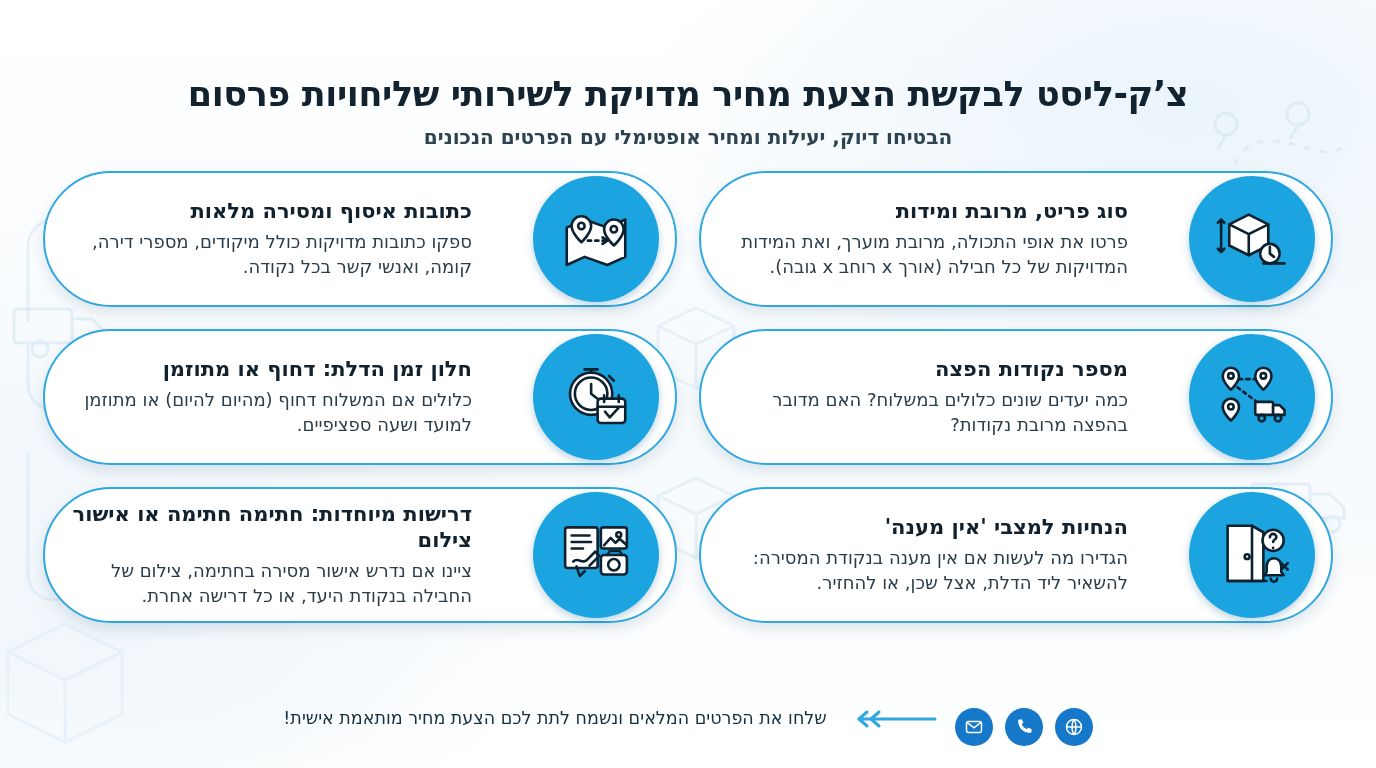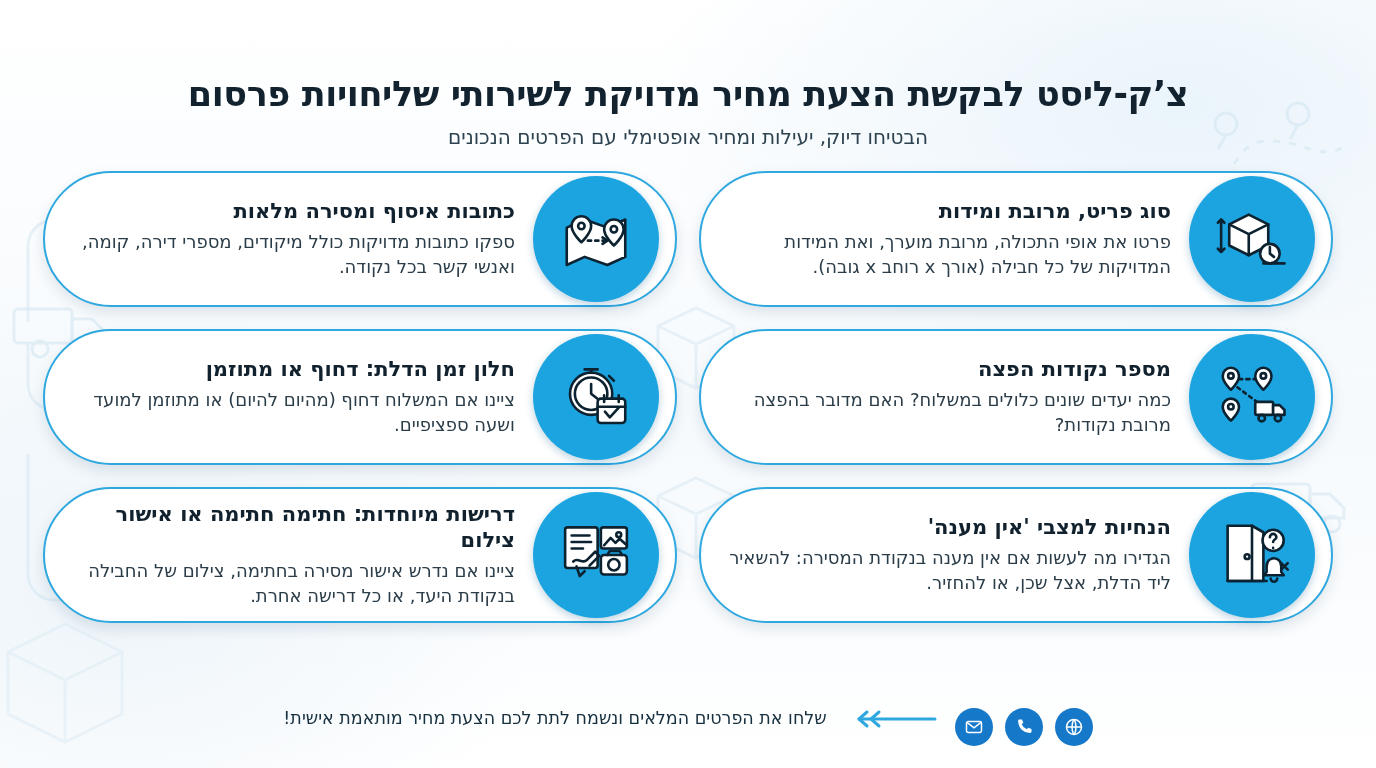--- a/index.html
+++ b/index.html
@@ -22,41 +22,42 @@
   .deco{position:absolute;z-index:1;opacity:.5;}
   .content{position:relative;z-index:3;}
 
   
   .header{padding:26px 40px 0 40px;text-align:center;margin-top:48px;}
   .title{
     font-size:35px;font-weight:bold;letter-spacing:-.4px;
     color:#12232f;margin:0;line-height:1.18;
   }
   .subtitle{
-    font-size:20px;color:#2e4350;margin:10px 0 0 0;font-weight:400;
+    font-size:20px;color:#2e4350;margin:10px 0 0 0;font-weight:700;
   }
 
   
   .grid{
     margin:22px auto 0 auto;
     width:1290px;
     display:grid;
     grid-template-columns:1fr 1fr;
     column-gap:22px;row-gap:22px;
   }
   .card{
     position:relative;
     height:136px;
     background:#ffffff;
     border:2px solid #2fa8df;
     border-radius:70px;
     box-shadow:0 6px 14px rgba(20,60,90,.12);
     display:flex;align-items:center;
     padding:0 26px 0 0;
     box-sizing:border-box;
+    gap:43px;
   }
   .card .icon-wrap{
     width:126px;height:126px;min-width:126px;
     border-radius:50%;
     background:#1ba4e0;
     display:flex;align-items:center;justify-content:center;
     margin-right:-10px;margin-left:18px;
     box-shadow:0 3px 8px rgba(11,95,145,.28);
   }
   .card .icon-wrap svg{width:78px;height:78px;}
@@ -196,21 +197,21 @@
           <circle cx="42" cy="44" r="26" fill="#fff"></circle>
           <circle cx="42" cy="44" r="20"></circle>
           <path d="M42 32v12l9 7M34 14h16M42 14v4M64 22l6 6"></path>
           <rect x="50" y="50" width="34" height="30" rx="4" fill="#fff"></rect>
           <path d="M50 60h34M58 46v8M76 46v8"></path>
           <path d="M59 66l6 7 11-12"></path>
         </svg>
       </div>
       <div class="txt">
         <p class="c-title">חלון זמן הדלת: דחוף או מתוזמן</p>
-        <p class="c-body">ציינו אם המשלוח דחוף (מהיום להיום) או מתוזמן למועד ושעה ספציפיים.</p>
+        <p class="c-body">כלולים אם המשלוח דחוף (מהיום להיום) או מתוזמן למועד ושעה ספציפיים.</p>
       </div>
     </div>
 
     <div class="card">
       <div class="icon-wrap">
         <svg viewBox="0 0 96 96" fill="none" stroke="#0c2230" stroke-width="3.2" stroke-linecap="round" stroke-linejoin="round">
           <path d="M18 12h30l14 8v60H18z" fill="#fff"></path>
           <path d="M48 12v68M18 80h48"></path>
           <circle cx="42" cy="50" r="3"></circle>
           <circle cx="74" cy="30" r="13" fill="#fff"></circle>

